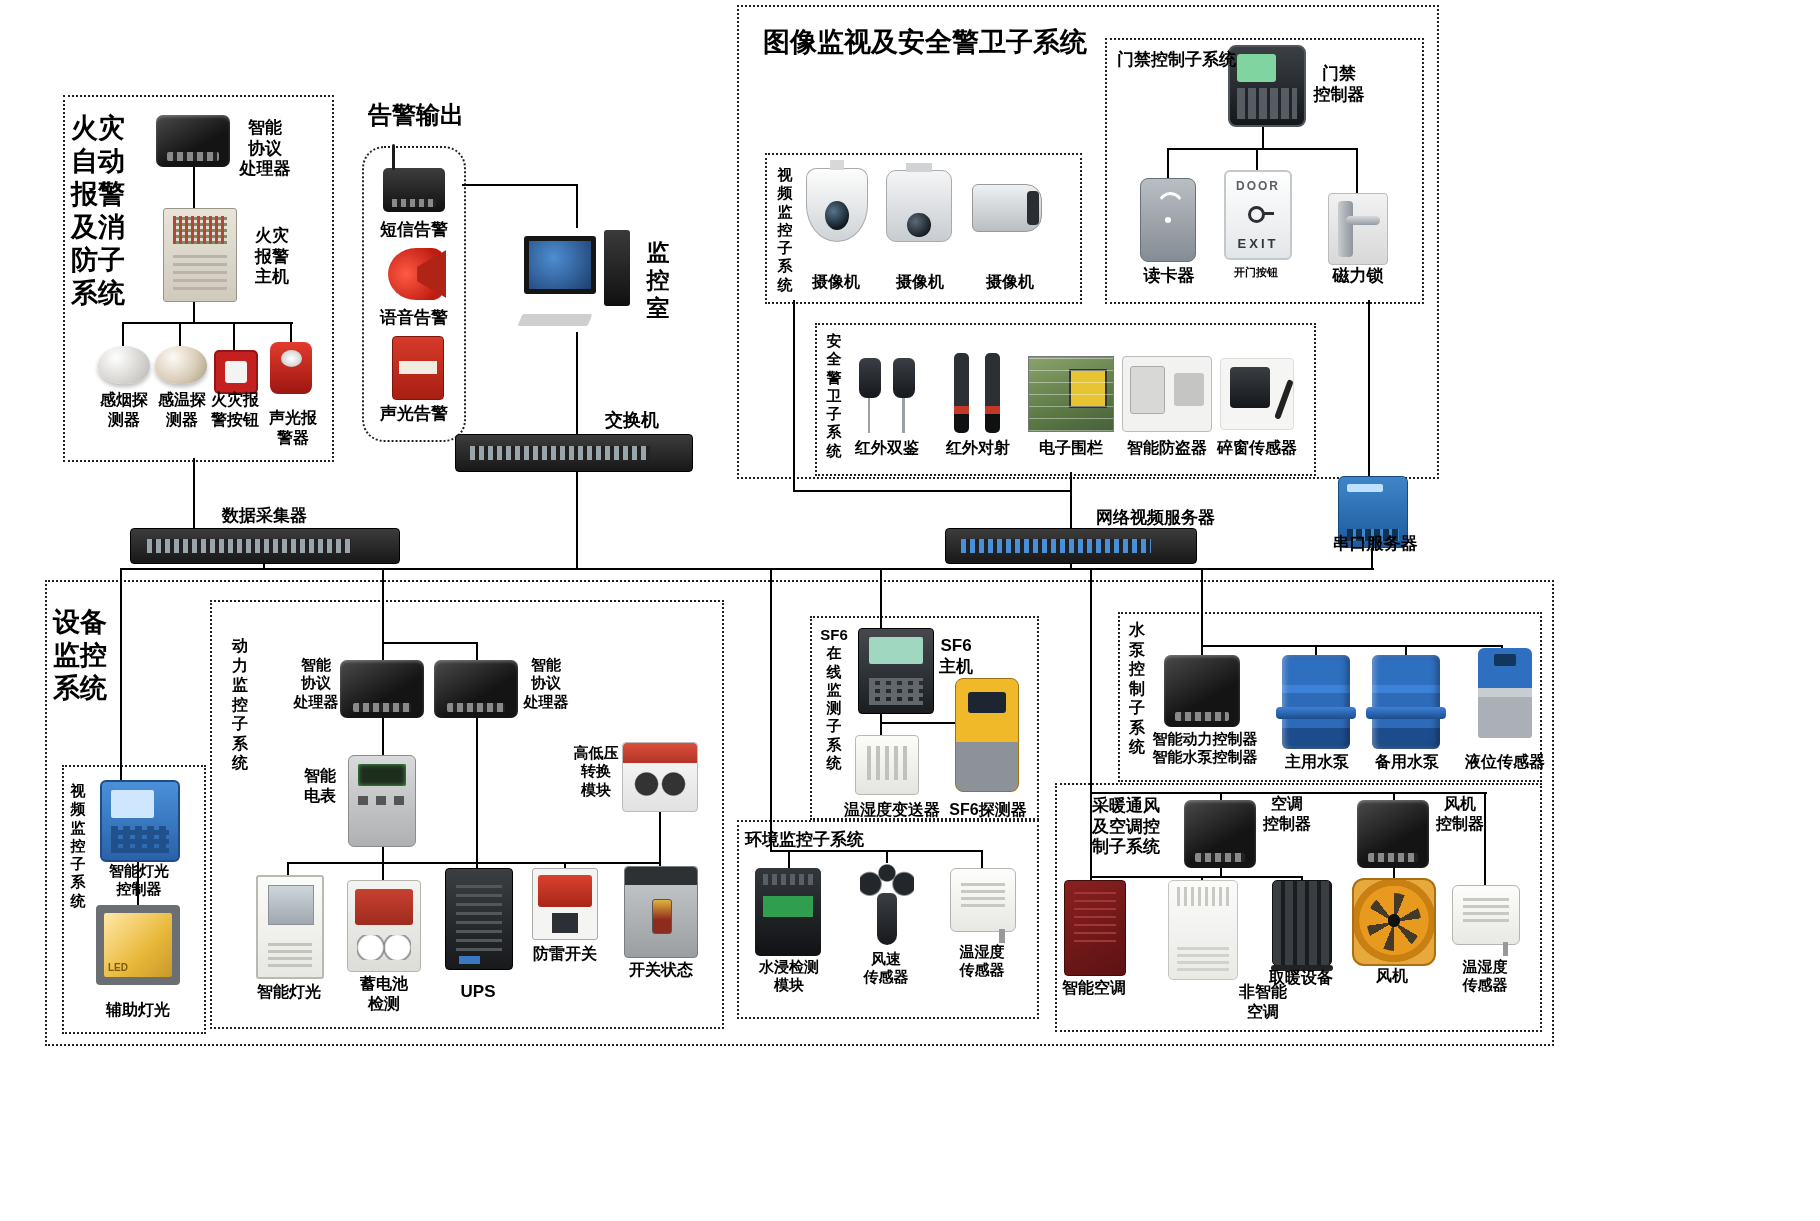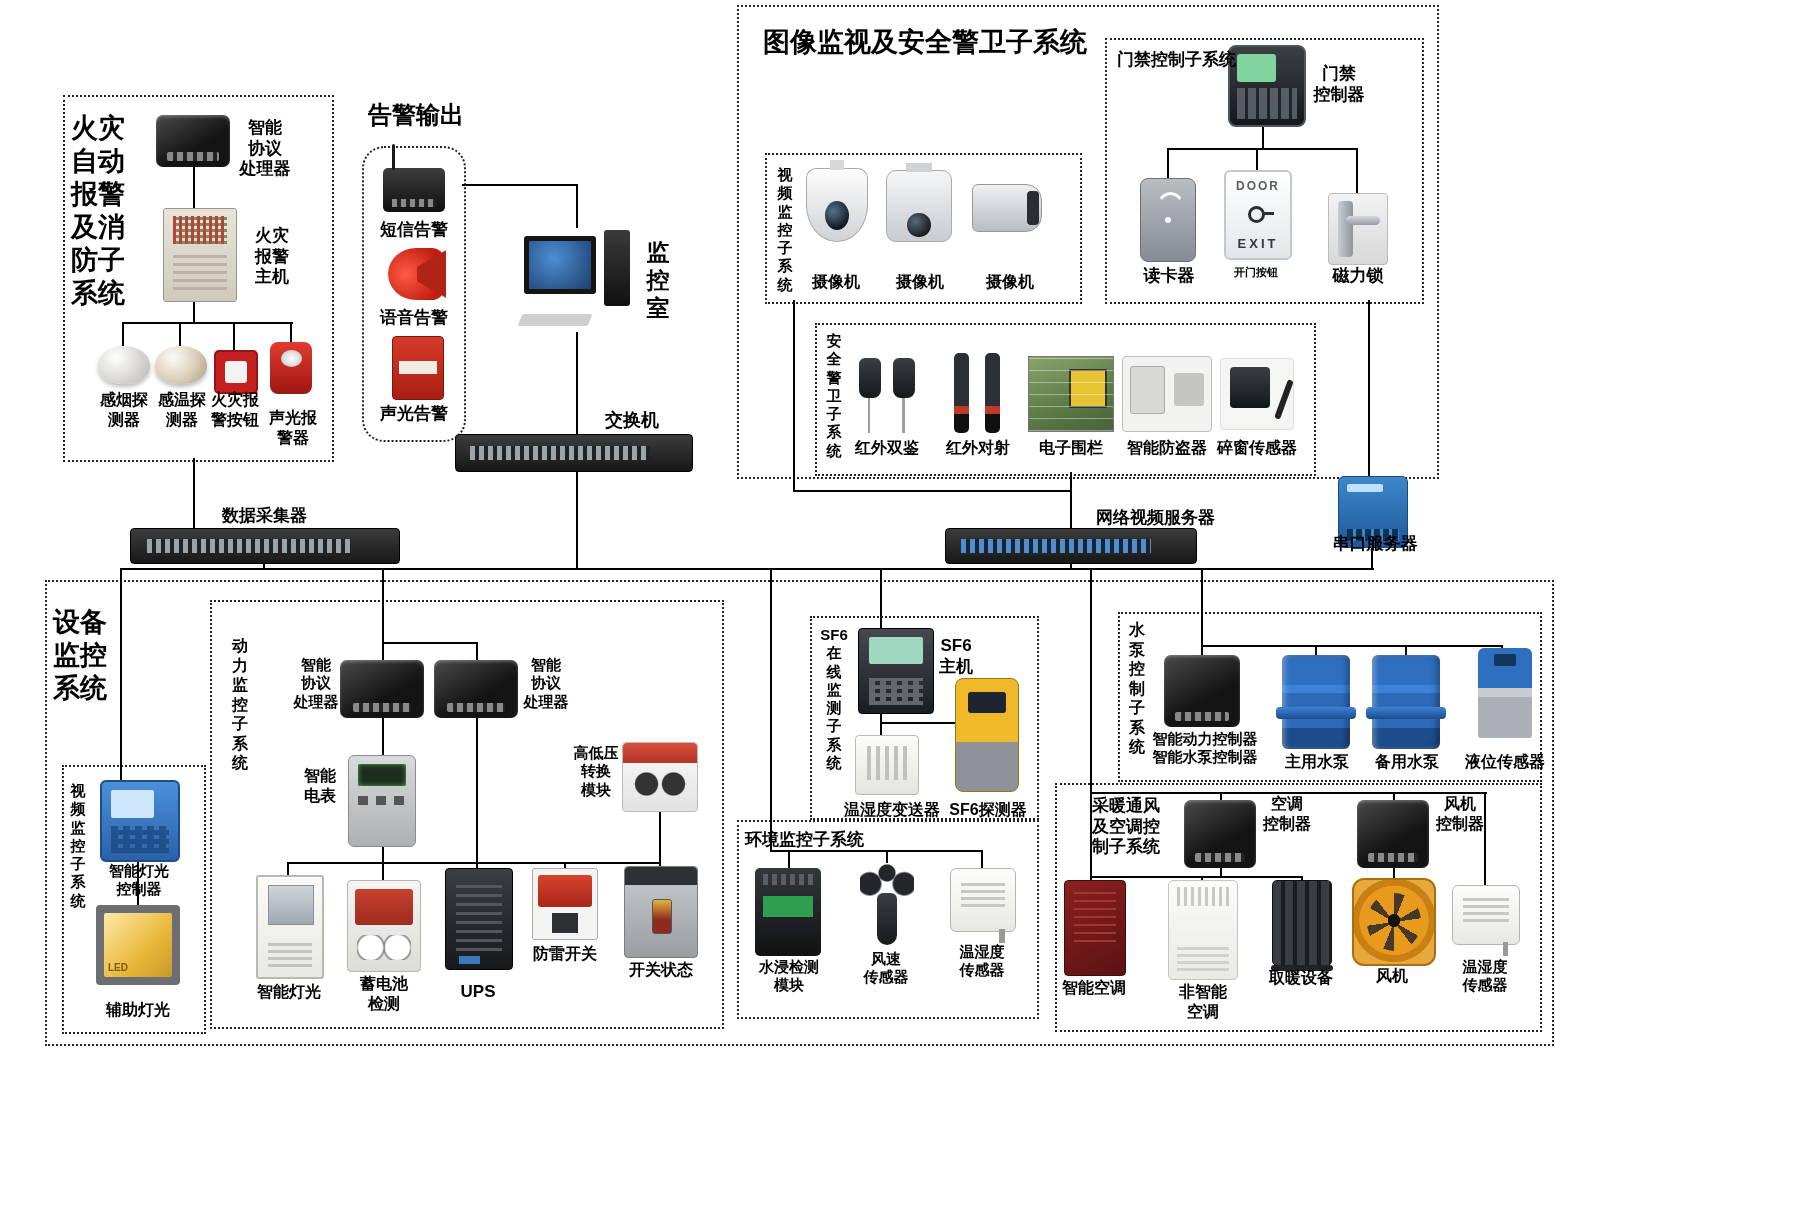--- a/index.html
+++ b/index.html
@@ -407,21 +407,21 @@
 制子系统</div>
   <div class="dev dev-black" style="left:1184px;top:800px;width:72px;height:68px"></div>
   <div class="lbl" style="left:1260px;top:794px;width:54px">空调
 控制器</div>
   <div class="dev dev-black" style="left:1357px;top:800px;width:72px;height:68px"></div>
   <div class="lbl" style="left:1433px;top:794px;width:54px">风机
 控制器</div>
   <div class="dev ac-red" style="left:1064px;top:880px;width:60px;height:94px"></div>
   <div class="lbl" style="left:1058px;top:978px;width:72px">智能空调</div>
   <div class="dev ac-white" style="left:1168px;top:880px;width:68px;height:98px"></div>
-  <div class="lbl" style="left:1176px;top:982px;width:54px">非智能
+  <div class="lbl" style="left:1236px;top:982px;width:54px">非智能
 空调</div>
   <div class="dev heater" style="left:1272px;top:880px;width:58px;height:84px"></div>
   <div class="lbl" style="left:1266px;top:968px;width:70px">取暖设备</div>
   <div class="dev fan-yellow" style="left:1352px;top:878px;width:80px;height:84px"></div>
   <div class="lbl" style="left:1374px;top:966px;width:36px">风机</div>
   <div class="dev th-sensor" style="left:1452px;top:885px;width:66px;height:58px"></div>
   <div class="lbl" style="left:1456px;top:958px;width:58px;font-size:15px">温湿度
 传感器</div>
 
 <div class="ln" style="left: 193px; top: 167px; width: 2px; height: 41px;"></div>

